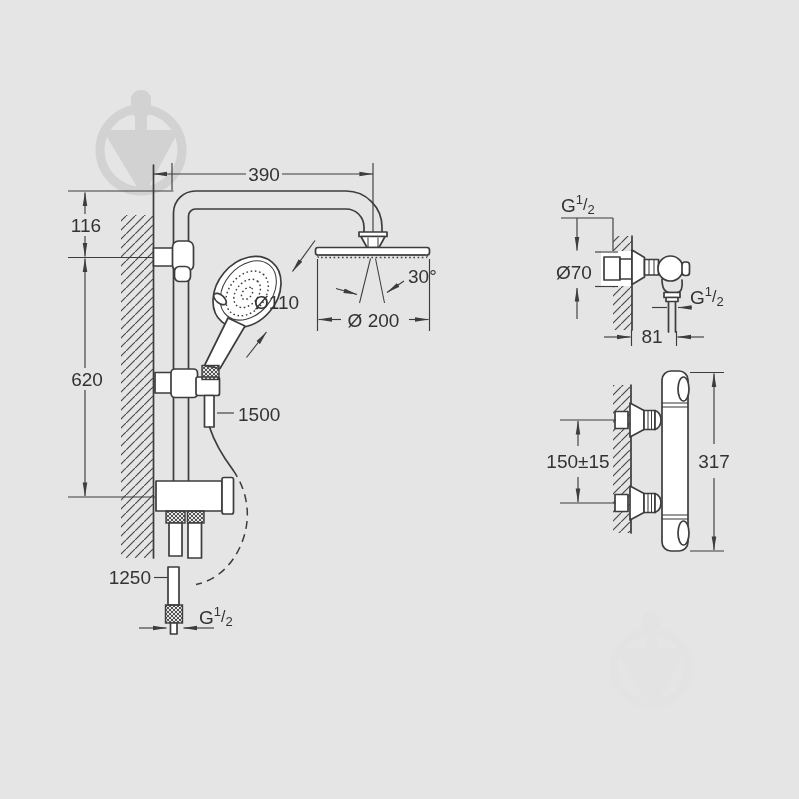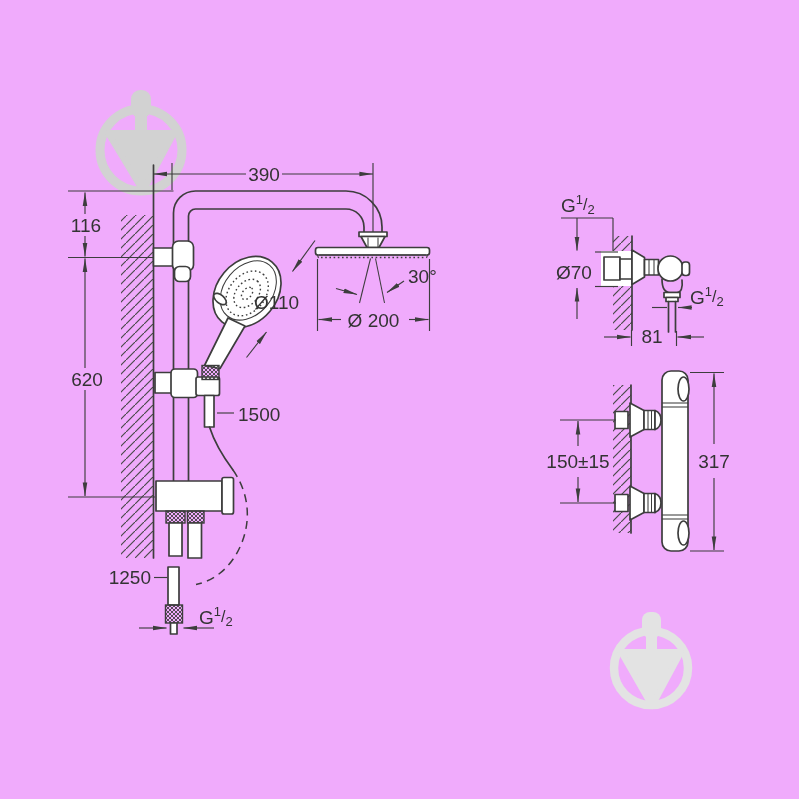--- a/index.html
+++ b/index.html
@@ -1,16 +1,16 @@
 <!DOCTYPE html>
 <html><head>
 <meta charset="utf-8">
 <style>
   html,body{margin:0;padding:0;background:#ffffff;}
-  .stage{width:799px;height:799px;position:relative;background:#f0abfc;overflow:hidden;}
+  .stage{width:799px;height:799px;position:relative;background:#e5e5e5;overflow:hidden;}
   svg{display:block;}
   .obj{stroke:#3d3d3d;stroke-width:1.7;fill:none;stroke-linecap:round;stroke-linejoin:round;}
   .objf{stroke:#3d3d3d;stroke-width:1.7;fill:#ffffff;stroke-linejoin:round;}
   .thin{stroke:#3d3d3d;stroke-width:1.05;fill:none;}
   .dimline{stroke:#3d3d3d;stroke-width:1.15;fill:none;}
   .dashhose{stroke:#3d3d3d;stroke-width:1.5;fill:none;stroke-dasharray:8 5.5;}
   .dotline{stroke:#3d3d3d;stroke-width:1.4;fill:none;stroke-dasharray:1.6 2.6;}
   .dim{font-family:"Liberation Sans","DejaVu Sans",sans-serif;font-size:19px;fill:#333333;}
   .sup{font-size:13px;}
   .slash{font-size:16px;}

